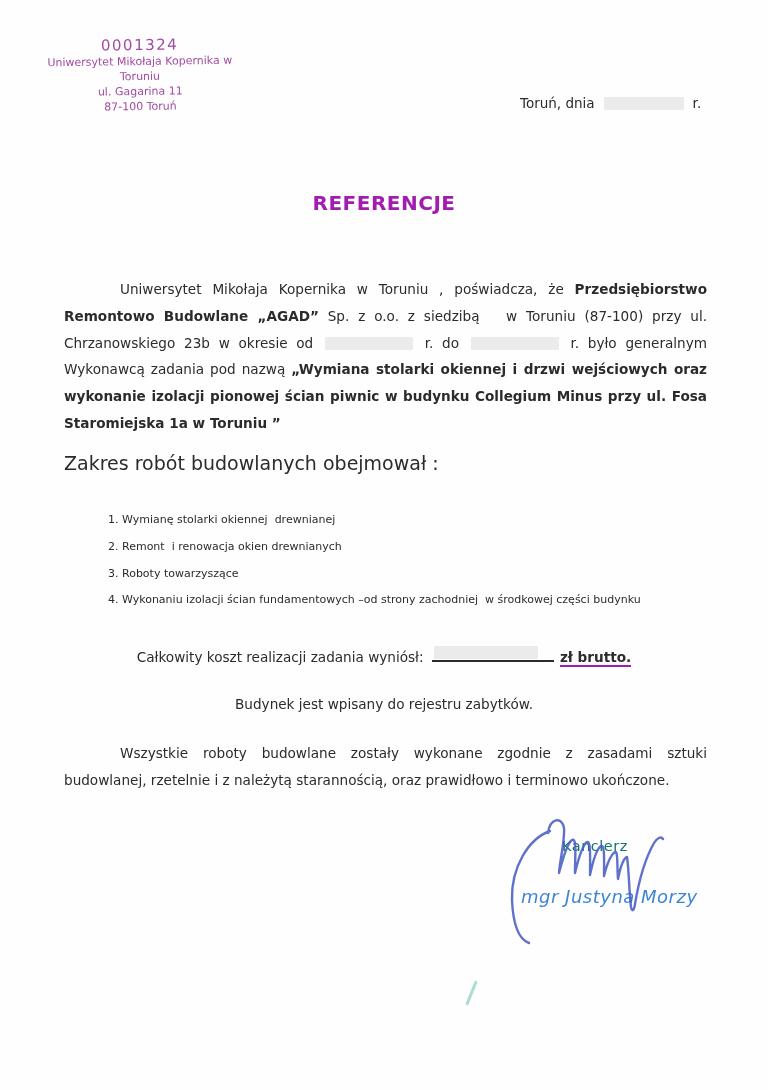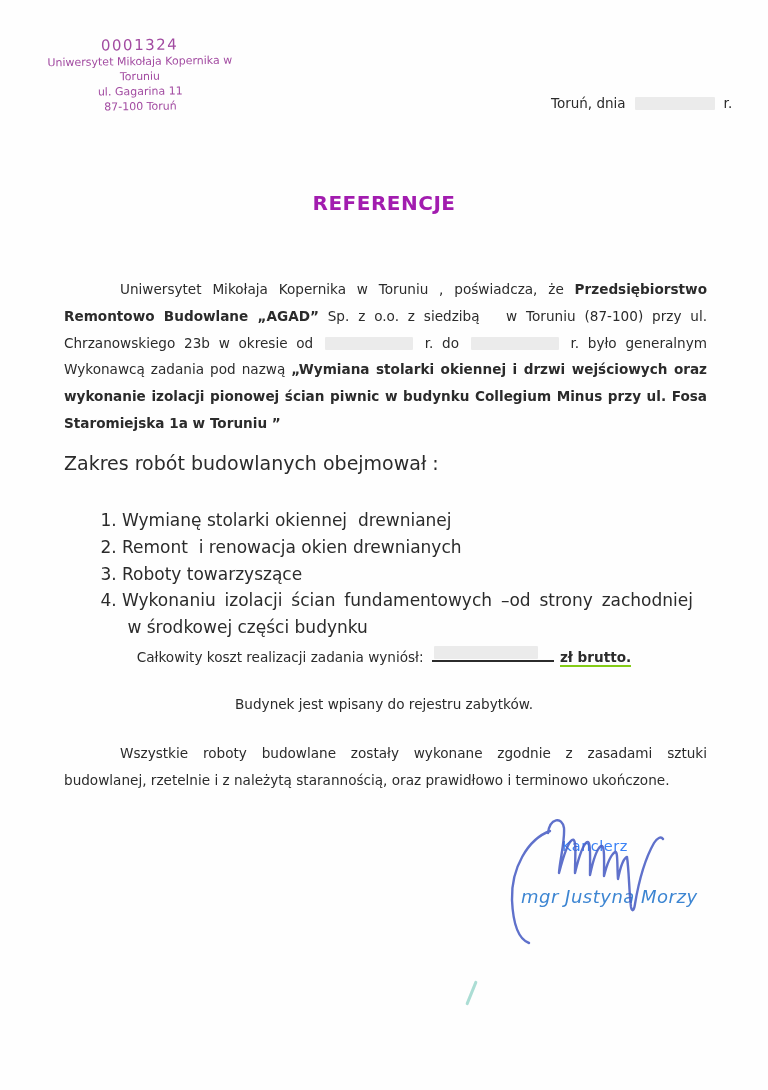--- a/index.html
+++ b/index.html
@@ -10,66 +10,66 @@
     font-family:"DejaVu Sans", sans-serif; color:#2b2b2b;
   }
   
   .stamp {
     position:absolute; left:26px; top:36px; width:228px;
     text-align:center; color:#a24ba1; transform:rotate(-0.8deg);
   }
   .stamp-number { font-size:15px; letter-spacing:1.5px; line-height:18px; }
   .stamp-line   { font-size:11px; line-height:15px; }
   
-  .dateline { position:absolute; top:95px; left:551px; font-size:13.5px; white-space:nowrap; }
+  .dateline { position:absolute; top:95px; left:520px; font-size:13.5px; white-space:nowrap; }
   .redact {
     display:inline-block; background:#ebebeb; height:13px; vertical-align:baseline;
     transform:translateY(2px); border-radius:1px;
   }
   .redact.date   { width:80px; margin:0 9px; }
   .redact.inline { width:88px; margin:0 3px; }
   
   .title {
     position:absolute; top:191px; left:0; width:100%; text-align:center;
     font-size:20px; font-weight:bold; letter-spacing:0.5px; color:#a21caf;
   }
   .para {
     position:absolute; left:64px; width:643px;
     font-size:13.6px; line-height:26.8px; text-align:justify;
   }
   .intro   { top:276px; text-indent:56px; }
   .closing { top:740px; text-indent:56px; }
   .scope-heading { position:absolute; left:64px; top:452px; font-size:19px; }
   .scope-list {
     position:absolute; left:81px; top:507px; width:612px;
-    font-size:17px; line-height:26.8px; padding-left:41px;
+    font-size:11px; line-height:26.8px; padding-left:41px;
   }
   .scope-list li { text-align:justify; }
   
   .cost-line {
     position:absolute; top:646px; left:0; width:100%; text-align:center;
     font-size:13.6px; white-space:nowrap;
   }
   .blank {
     display:inline-block; position:relative; width:122px; height:16px;
     border-bottom:2px solid #2b2b2b; margin:0 2px 0 8px; vertical-align:baseline;
   }
   .blank .redact { position:absolute; left:2px; top:0; width:104px; transform:none; }
   .cost-suffix {
-    font-weight:bold; border-bottom:2px solid #84cc16; padding-bottom:0px;
+    font-weight:bold; border-bottom:2px solid #a21caf; padding-bottom:0px;
   }
   .registry {
     position:absolute; top:696px; left:0; width:100%;
     text-align:center; font-size:13.6px;
   }
   
   .signature { position:absolute; left:490px; top:812px; width:230px; height:195px; }
   .sig-role {
     position:absolute; left:72px; top:26px; font-size:14.5px;
-    color:#3b82f6; letter-spacing:0.5px;
+    color:#0f766e; letter-spacing:0.5px;
   }
   .sig-name {
     position:absolute; left:31px; top:74px; font-size:18px; font-style:italic;
     color:#3c85d2; white-space:nowrap; letter-spacing:0.5px;
   }
   .sig-svg { position:absolute; left:0; top:0; }
   
   .pen-mark {
     position:absolute; left:470px; top:980px; width:3px; height:26px;
     background:#8fd2c5; transform:rotate(22deg); border-radius:2px; opacity:0.75;

